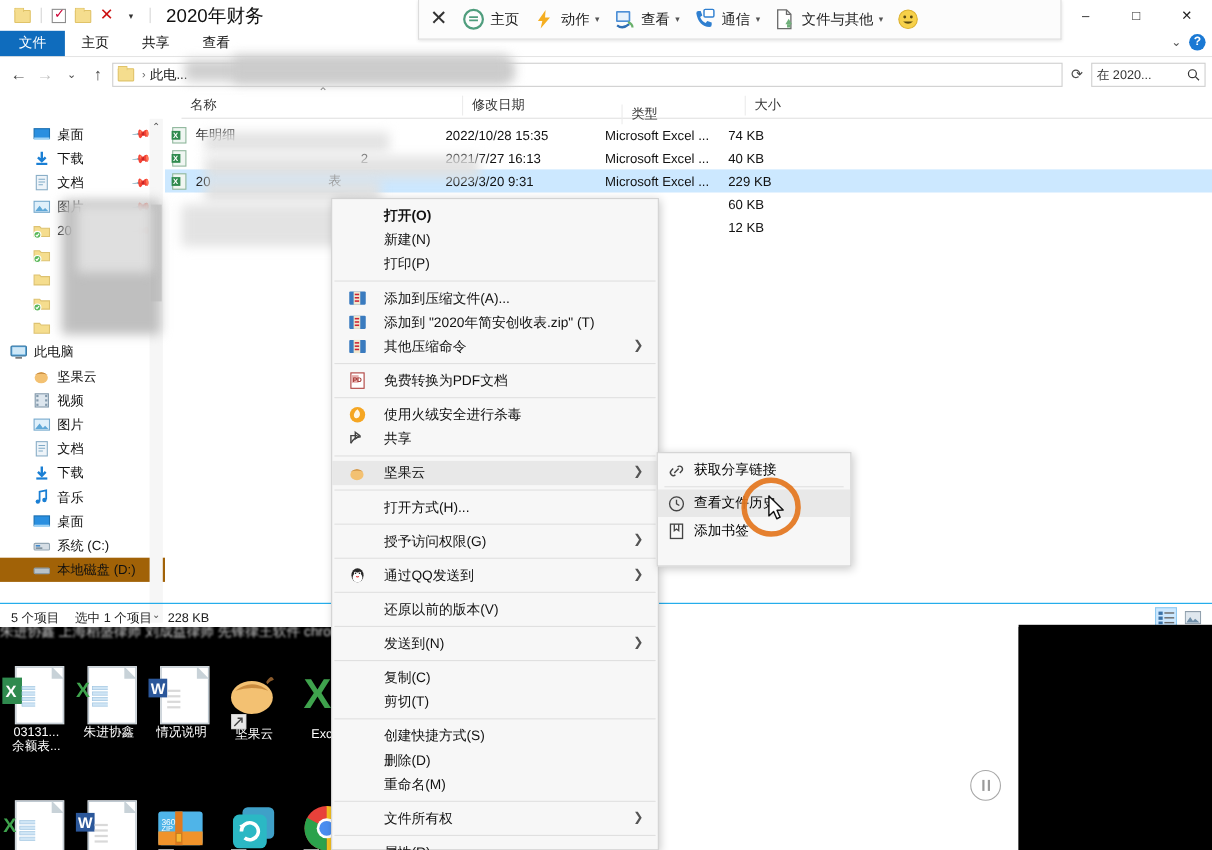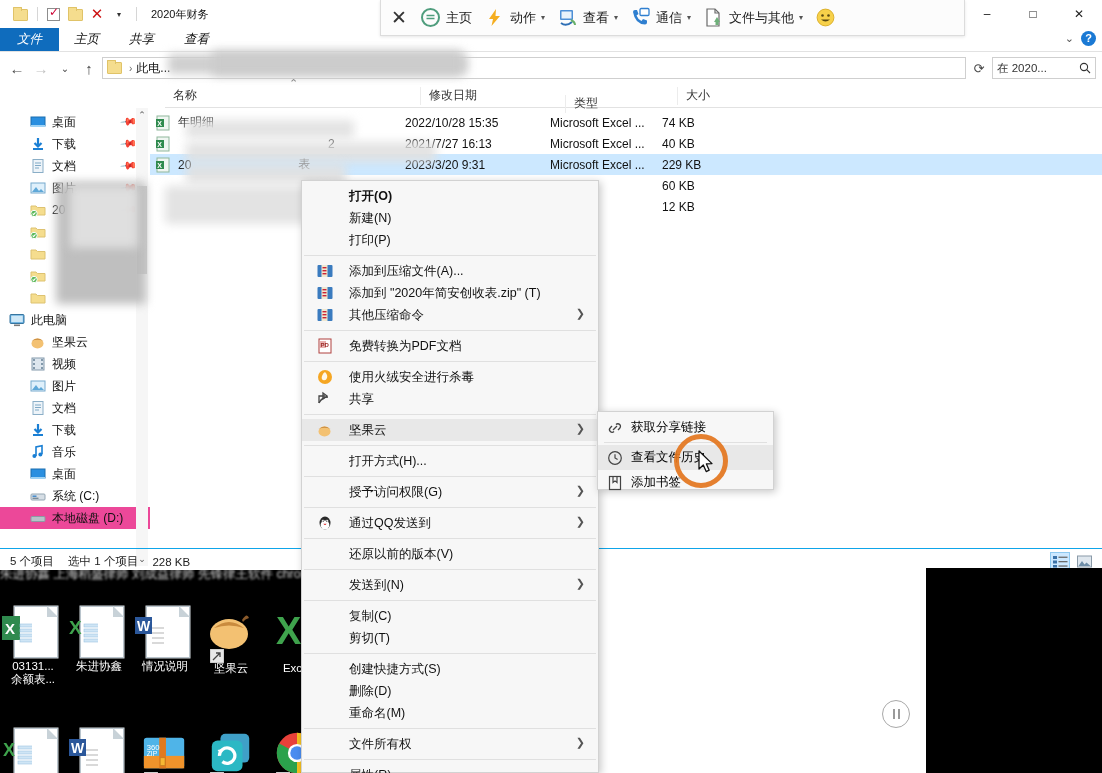--- a/index.html
+++ b/index.html
@@ -59,21 +59,21 @@
        width:7px; height:3px; background:#f5dd8e; border:1px solid #e0c368;
        border-bottom:0; border-radius:1px 1px 0 0;}
   .sep-v { width:1px; height:14px; background:#d6d6d6; margin:0 5px; }
   .chk-ico { width:13px; height:13px; border:1px solid #8d8d8d; background:#fff;
              position:absolute; left:4px; top:4px; }
   .chk-ico:after{ content:"✓"; position:absolute; left:1px; top:-4px;
              font-size:12px; color:#c03; }
   .x-red { color:#cc1111; font-weight:bold; font-size:15px; line-height:20px;
            text-align:center; }
   .caret-sm { font-size:8px; color:#333; }
-  .win-title { font-size:11px; color:#111; margin-left:9px; }
+  .win-title { font-size:17px; color:#111; margin-left:9px; }
 
   
   .win-btns { position:absolute; right:0; top:0; display:flex; }
   .win-btn { width:46px; height:28px; display:flex; align-items:center;
              justify-content:center; font-size:12px; color:#222; }
 
   
   #float-toolbar {
     position:absolute; left:380px; top:0; height:36px;
     background:#fcfcfc; border:1px solid #dcdcdc; border-top:0;
@@ -83,21 +83,21 @@
   }
   .ft-item { display:flex; align-items:center; gap:4px; padding:2px 5px;
              font-size:13px; color:#222; white-space:nowrap; }
   .ft-ico { width:22px; height:22px; position:relative; display:inline-block; }
   .ft-car { font-size:8px; color:#555; margin-left:1px; }
 
   
   .ribbon { height:24px; display:flex; align-items:stretch; background:#fff;
             border-bottom:1px solid #e2e2e2; position:relative; }
   .rtab { padding:0 15px; display:flex; align-items:center; font-size:12.5px;
-          color:#111;font-style:italic; }
+          color:#111; }
   .rtab.active { background:#0f6cbd; color:#fff; padding:0 17px; }
   .ribbon-right { position:absolute; right:6px; top:3px; display:flex;
                   align-items:center; gap:7px; }
   .help-ico { width:15px; height:15px; border-radius:50%; background:#1a79d4;
               color:#fff; font-size:11px; font-weight:bold; text-align:center;
               line-height:15px; }
 
   
   .addrbar { height:32px; display:flex; align-items:center; gap:2px;
              padding:0 6px; background:#fff; position:relative; }
@@ -127,21 +127,21 @@
 
   
   .body-split { display:flex; height:440px; }
 
   
   .navpane { width:150px; padding-top:3px; position:relative;
              font-size:12px; color:#111; }
   .nav-it { height:22px; display:flex; align-items:center; gap:6px;
             padding-left:9px; position:relative; white-space:nowrap; }
   .nav-it.ind { padding-left:30px; }
-  .nav-it.sel { background:#ec4899; }
+  .nav-it.sel { background:#a16207; }
   .nav-ic { width:16px; height:16px; position:relative; flex:none; }
   .pin { position:absolute; right:14px; top:5px; color:#9a9a9a; font-size:11px;
          transform:rotate(40deg); }
   .navscroll { position:absolute; right:2px; top:0; width:12px; height:458px;
                background:#f6f6f6; }
   .navscroll .thumb { position:absolute; left:1px; top:78px; width:10px;
                       height:88px; background:#cdcdcd; }
   .navscroll .up,.navscroll .dn { position:absolute; left:0; width:12px;
         height:14px; text-align:center; font-size:9px; color:#555;
         line-height:14px; }
@@ -187,21 +187,21 @@
         padding-left:47px; white-space:nowrap; }
   .mi.bold { font-weight:bold; }
   .mi.hl { background:#e8e8e8; }
   .mi .mic { position:absolute; left:15px; top:3px; width:16px; height:16px; }
   .mi .arw { position:absolute; right:13px; top:3px; font-size:11px;
              color:#555; }
   .msep { height:1px; background:#e0e0e0; margin:4px 2px 4px 2px; }
 
   
   #submenu {
-    position:absolute; left:597px; top:411px; width:177px; height:79px;
+    position:absolute; left:597px; top:411px; width:177px; height:104px;
     background:#f7f7f7; border:1px solid #d2d2d2;
     box-shadow:2px 2px 8px rgba(0,0,0,.22); z-index:50; padding-top:3px;
     font-size:12.5px;
   }
   #submenu .mi { padding-left:33px; height:25px; }
   #submenu .mi .mic { left:9px; top:5px; }
 
   
   #ring {
     position:absolute; left:674px; top:434px; width:54px; height:54px;

